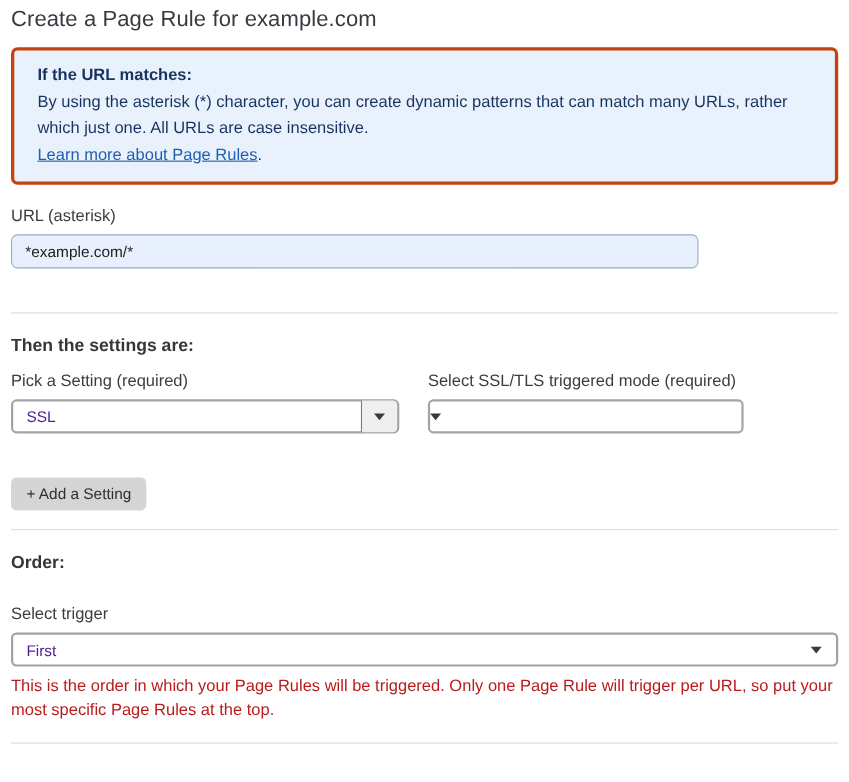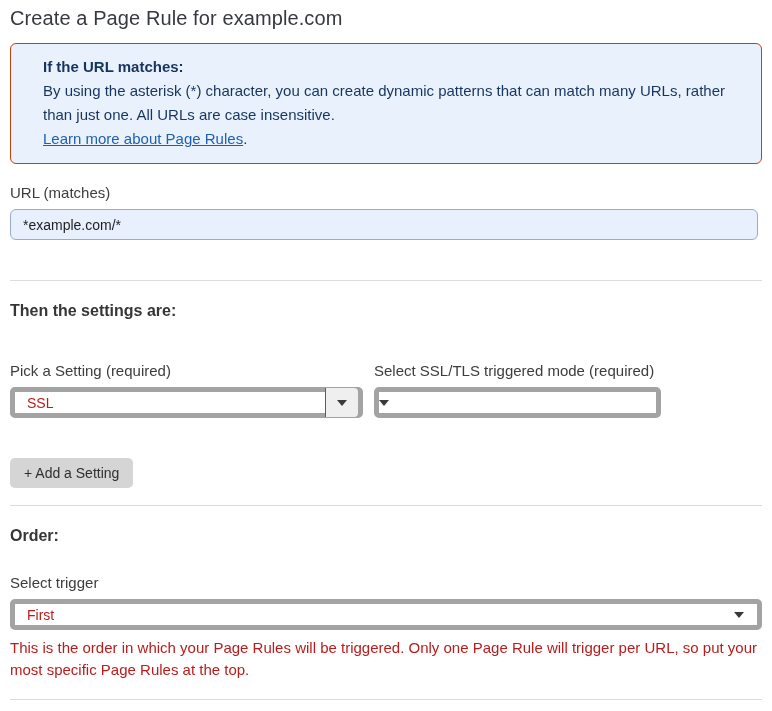--- a/index.html
+++ b/index.html
@@ -14,43 +14,43 @@
     margin-top: 7px;
     font-size: 20px;
     font-weight: normal;
     color: #36393f;
     letter-spacing: 0.1px;
   }
 
   .info-box {
     margin-top: 13px;
     background: #e9f2fc;
-    border: 1px solid #c2410c;
+    border: 3px solid #c2410c;
     border-radius: 6px;
-    padding: 11px 18px 12px 32px;
+    padding: 11px 18px 12px 21px;
     color: #17345f;
     font-size: 15px;
     line-height: 24px;
   }
   .info-box .info-heading { font-weight: bold; }
   .info-box a.info-link {
     color: #1f5fb0;
     text-decoration: underline;
     cursor: pointer;
   }
 
   .field-label {
     font-size: 15px;
     color: #3d3d3d;
   }
   .url-label { margin-top: 20px; }
 
   .url-input {
     margin-top: 8px;
-    width: 748px;
+    width: 625px;
     height: 31px;
     background: #e8f0fe;
     border: 1px solid #97accc;
     border-radius: 6px;
     padding: 0 12px;
     font-family: "Liberation Sans", sans-serif;
     font-size: 14px;
     color: #1d1d1d;
     outline: none;
     display: block;
@@ -68,37 +68,37 @@
   .section-heading {
     font-size: 16px;
     font-weight: bold;
     color: #363636;
   }
   .settings-heading { margin-top: 21px; }
   .order-heading { margin-top: 21px; }
 
   .settings-row {
     display: flex;
-    gap: 11px;
-    margin-top: 42px;
+    gap: 26px;
+    margin-top: 14px;
   }
   .settings-col-1 { width: 353px; }
   .settings-col-2 { width: 287px; }
 
   .select-box {
     margin-top: 8px;
     height: 31px;
-    border: 5px solid #a3a3a3;
+    border: 2px solid #a3a3a3;
     border-radius: 5px;
     background: #ffffff;
     display: flex;
     align-items: center;
     cursor: pointer;
     font-size: 14px;
-    color: #b91c1c;
+    color: #4c1d95;
   }
   .select-box .select-value {
     flex: 1;
     padding-left: 12px;
     white-space: nowrap;
     overflow: hidden;
   }
   .arrow {
     width: 0; height: 0;
     border-left: 5px solid transparent;
@@ -153,25 +153,25 @@
 </style>
 </head>
 <body>
 
 <div class="container">
 
   <h1 class="page-title">Create a Page Rule for example.com</h1>
 
   <div class="info-box">
     <div class="info-heading">If the URL matches:</div>
-    <div class="info-body">By using the asterisk (*) character, you can create dynamic patterns that can match many URLs, rather than just one. All URLs are case insensitive.</div>
+    <div class="info-body">By using the asterisk (*) character, you can create dynamic patterns that can match many URLs, rather which just one. All URLs are case insensitive.</div>
     <div><a class="info-link">Learn more about Page Rules</a><span>.</span></div>
   </div>
 
-  <div class="field-label url-label">URL (matches)</div>
+  <div class="field-label url-label">URL (asterisk)</div>
   <input class="url-input" type="text" value="*example.com/*" style="">
 
   <hr class="divider divider-1">
 
   <div class="section-heading settings-heading">Then the settings are:</div>
 
   <div class="settings-row">
     <div class="settings-col-1">
       <div class="field-label">Pick a Setting (required)</div>
       <div class="select-box">

